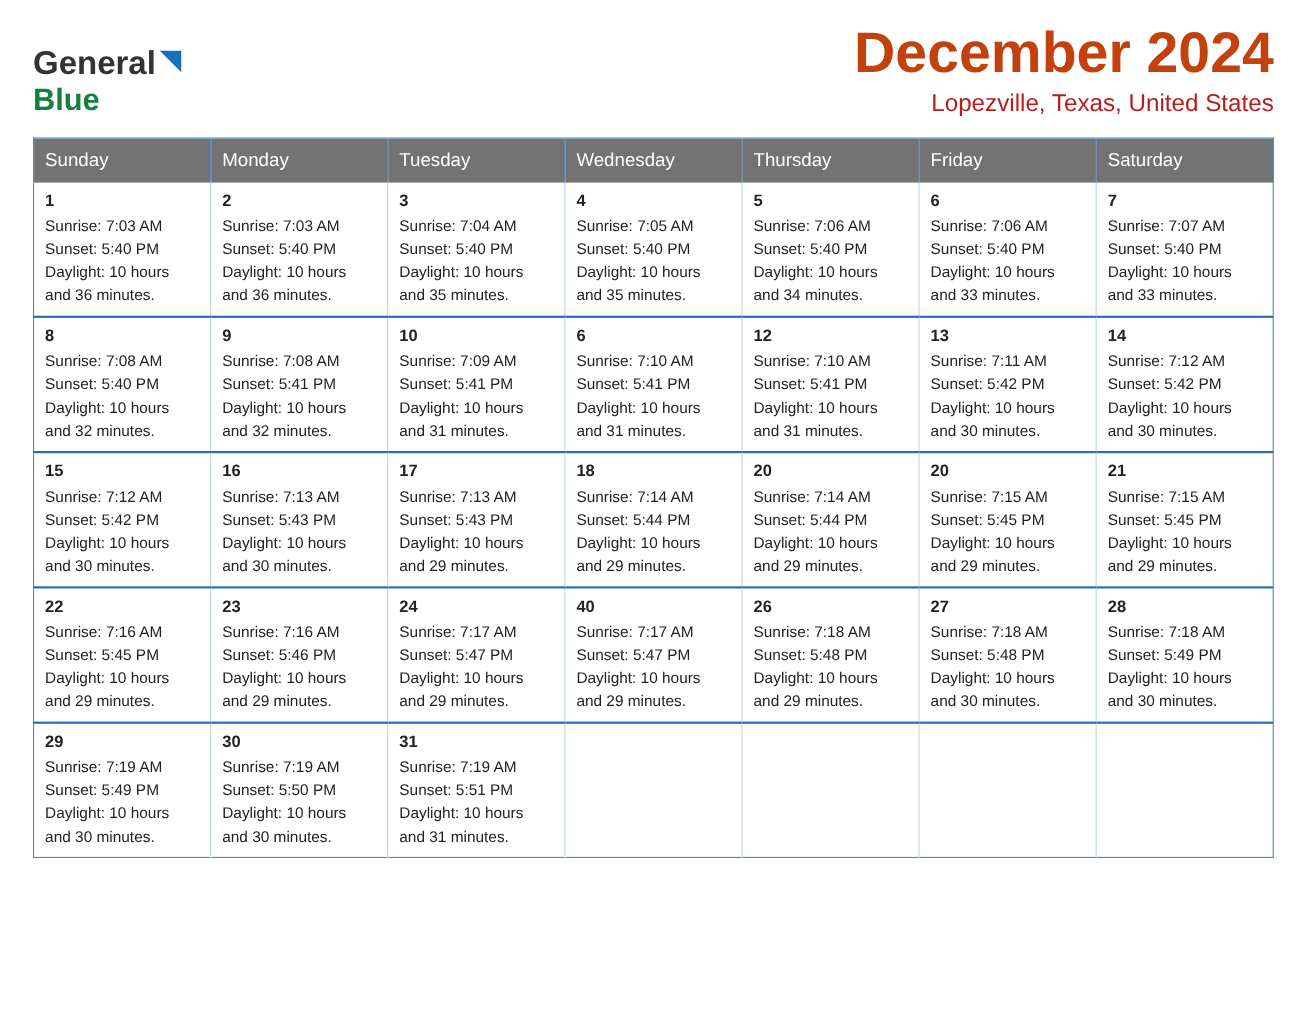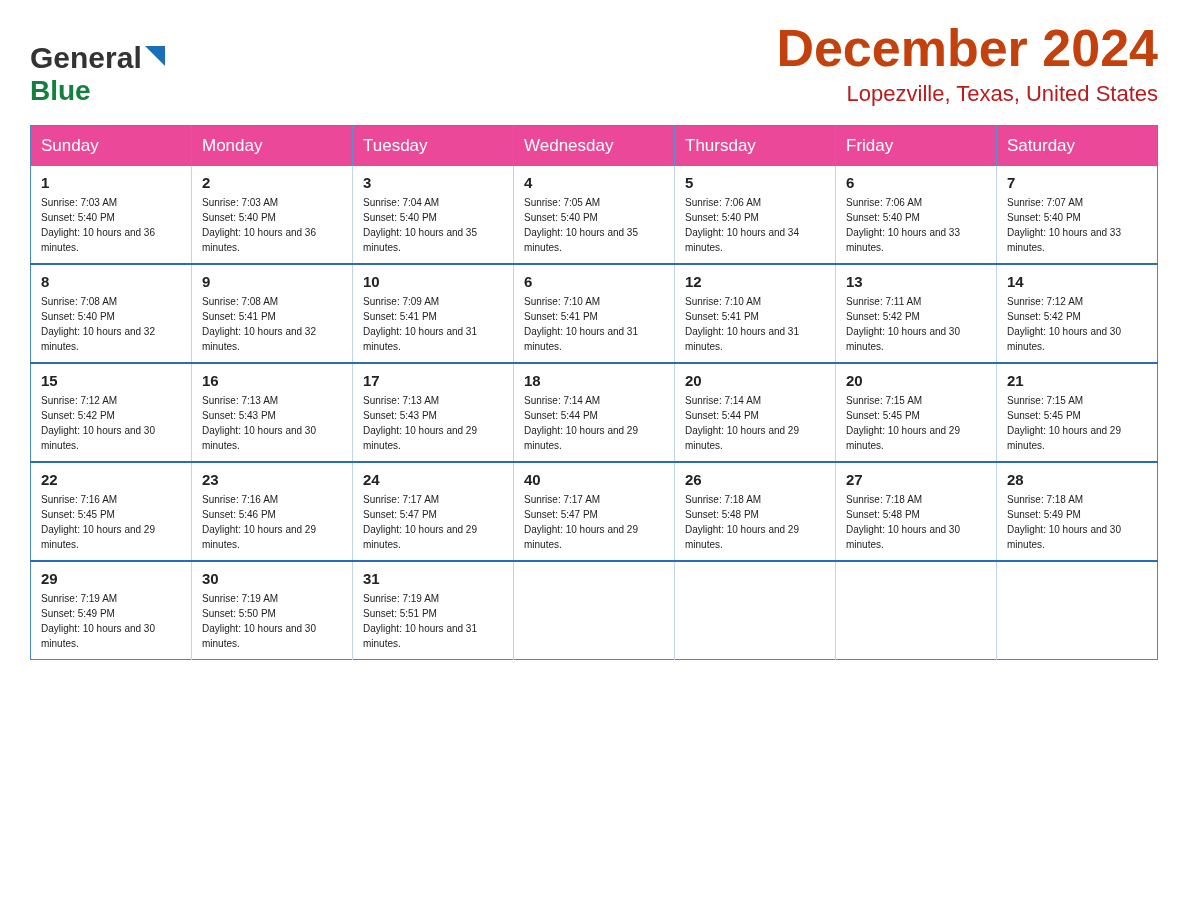--- a/index.html
+++ b/index.html
@@ -39,21 +39,21 @@
       font-size: 22px;
       color: #b91c1c;
       margin-top: 4px;
     }
     .calendar-table {
       width: 100%;
       border-collapse: collapse;
       border: 1px solid #4a86c8;
     }
     .calendar-table th {
-      background-color: #ec4899;
+      background-color: #737373;
       color: #fff;
       text-align: left;
       padding: 10px 10px;
       font-size: 17px;
       font-weight: normal;
       border-right: 1px solid #5a90cc;
     }
     .calendar-table th:last-child {
       border-right: none;
     }
@@ -72,21 +72,21 @@
     .calendar-table tr:last-child td {
       border-bottom: none;
     }
     .day-number {
       font-size: 15px;
       font-weight: bold;
       margin-bottom: 4px;
       display: block;
     }
     .day-info {
-      font-size: 10px;
+      font-size: 14px;
       line-height: 1.5;
       color: #222;
     }
     .empty-cell {
       background: #fff;
     }
     
     .logo-row {
       display: flex;
       align-items: center;

